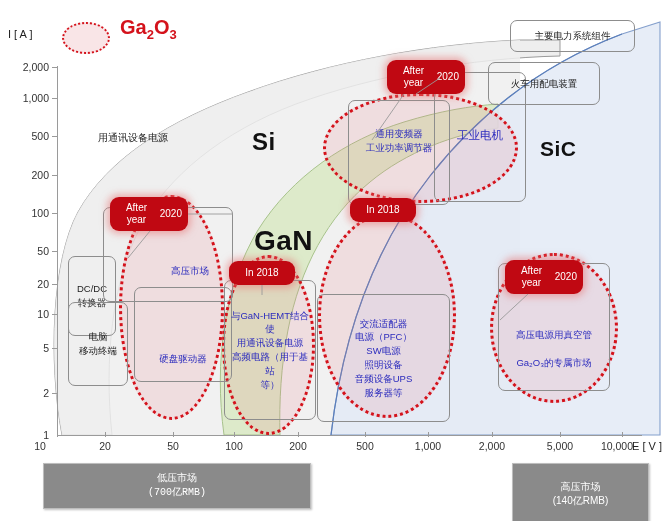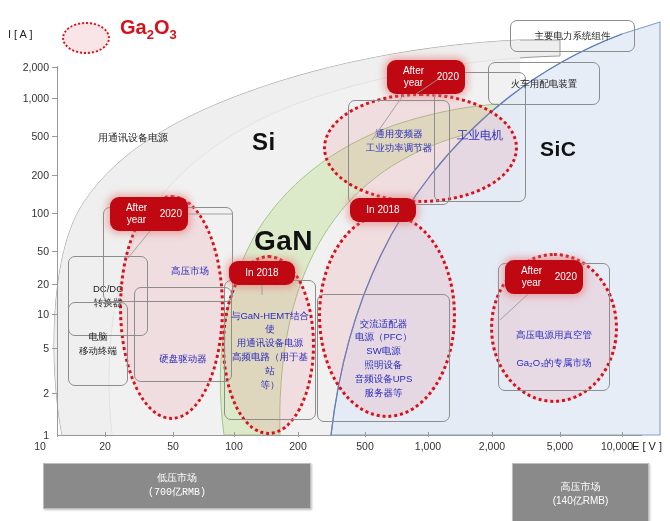--- a/index.html
+++ b/index.html
@@ -167,21 +167,21 @@
   <div class="annot" style="left:72px;top:130px;width:122px;">
     <div>用通讯设备电源</div>
   </div>
 
   <div class="ga-ellipse" style="left:119px;top:195px;width:105px;height:225px;"></div>
   <div class="ga-ellipse" style="left:222px;top:255px;width:93px;height:180px;"></div>
   <div class="ga-ellipse" style="left:318px;top:213px;width:138px;height:205px;"></div>
   <div class="ga-ellipse" style="left:323px;top:93px;width:195px;height:110px;"></div>
   <div class="ga-ellipse" style="left:490px;top:253px;width:128px;height:150px;"></div>
 
-  <div class="appbox gray" style="left:68px;top:256px;width:80px;height:80px;">
+  <div class="appbox gray" style="left:68px;top:256px;width:48px;height:80px;">
     <div class="txt" style="white-space:pre-line;">DC/DC
 转换器</div>
   </div>
 
   <div class="appbox gray" style="left:68px;top:302px;width:60px;height:84px;">
     <div class="txt" style="white-space:pre-line;">电脑
 移动终端</div>
   </div>
 
   <div class="appbox" style="left:103px;top:207px;width:130px;height:95px;">

